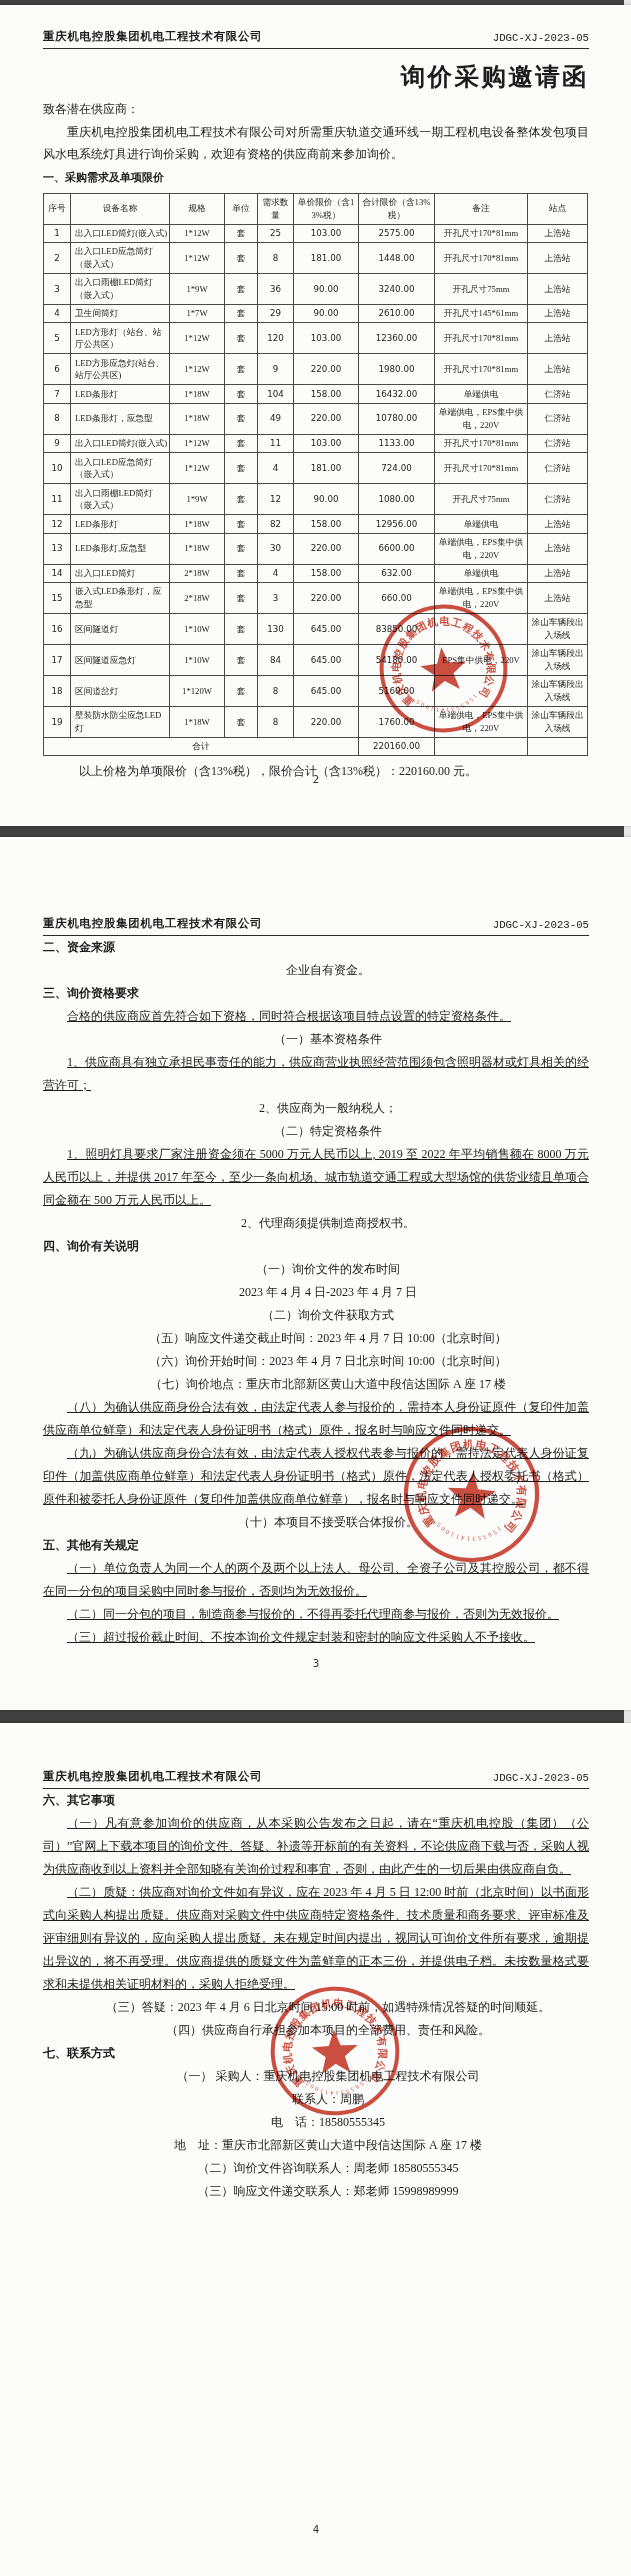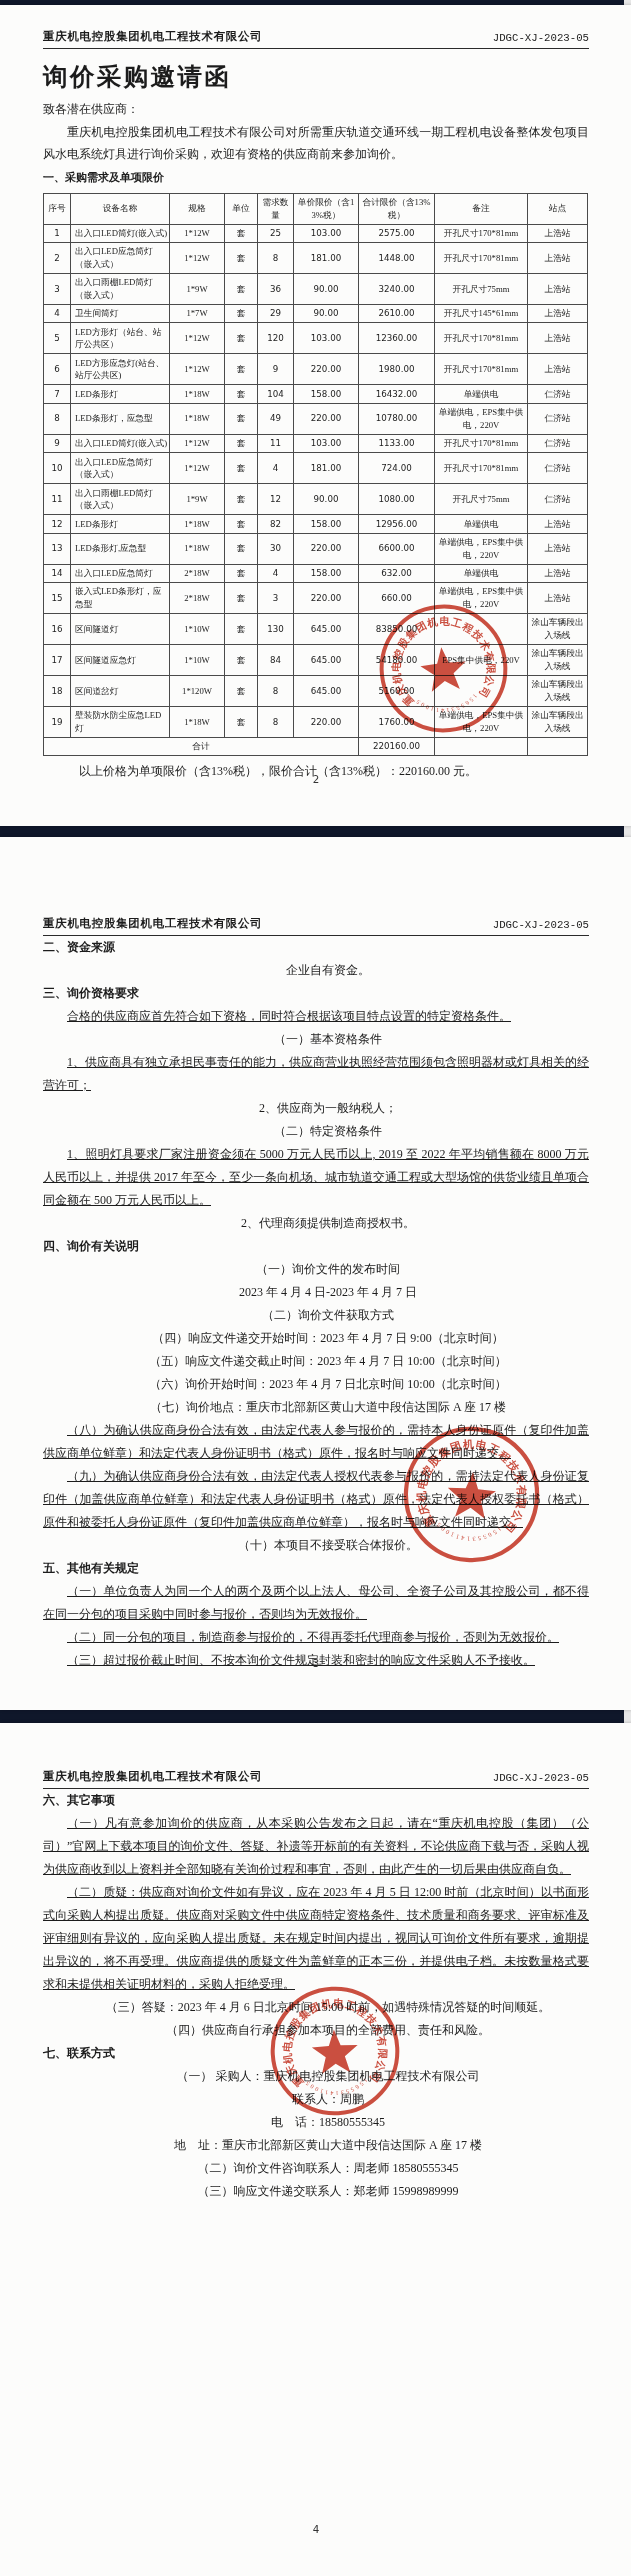--- a/index.html
+++ b/index.html
@@ -3,21 +3,21 @@
 <meta charset="utf-8">
 <style>
   html,body{margin:0;padding:0;}
   body{
     width:632px;
     background:#e7e7e7;
     font-family:"Liberation Serif","DejaVu Serif",serif;
     color:#1c1c1c;
     -webkit-font-smoothing:antialiased;
   }
-  .canvas{position:relative;width:624px;height:2576px;background:#0f172a;}
+  .canvas{position:relative;width:624px;height:2576px;background:#404040;}
   .page{
     position:absolute;left:0;width:632px;
     background:#fcfcfb;
     box-sizing:border-box;
     padding:0 43px;
     box-shadow:0 0 3.2px rgba(0,0,0,.25);
     overflow:hidden;
   }
   #page-1{top:4.7px;height:821px;padding-top:24px;}
   #page-2{top:837px;height:873px;padding-top:79px;}
@@ -25,21 +25,21 @@
 
   .page-header{
     display:flex;justify-content:space-between;align-items:flex-end;
     border-bottom:1.6px solid #2a2a2a;
     padding-bottom:4px;
   }
   .ph-company{font-size:11.4px;font-weight:bold;letter-spacing:0.8px;}
   .ph-code{font-family:"Liberation Mono","DejaVu Sans Mono",monospace;font-size:10.7px;}
 
   .doc-title{
-    text-align:left;
+    text-align:right;
     font-size:24.5px;font-weight:bold;
     letter-spacing:2.4px;
     margin:11px 0 8px 0;
     font-family:"Liberation Sans","DejaVu Sans",sans-serif;
   }
   .salutation{font-size:12px;margin:1.6px 0 3.2px 0;}
   .intro{font-size:12px;line-height:22px;text-indent:2em;text-align:justify;margin:0 0 4.7px 0;}
   .sec-heading{font-size:11px;font-weight:bold;margin:3.2px 0 8px 0;font-family:"Liberation Sans","DejaVu Sans",sans-serif;}
 
   table.price{
@@ -267,21 +267,21 @@
             <td>1*18W</td>
             <td>套</td>
             <td class="num">30</td>
             <td class="num">220.00</td>
             <td class="num">6600.00</td>
             <td>单端供电，EPS集中供电，220V</td>
             <td>上浩站</td>
           </tr>
           <tr>
             <td class="num">14</td>
-            <td class="cell-name">出入口LED应急筒灯</td>
+            <td class="cell-name">出入口LED筒灯</td>
             <td>2*18W</td>
             <td>套</td>
             <td class="num">4</td>
             <td class="num">158.00</td>
             <td class="num">632.00</td>
             <td>单端供电</td>
             <td>上浩站</td>
           </tr>
           <tr>
             <td class="num">15</td>
@@ -399,21 +399,20 @@
         <p class="line">（一）基本资格条件</p>
         <p class="p">1、供应商具有独立承担民事责任的能力，供应商营业执照经营范围须包含照明器材或灯具相关的经营许可；</p>
         <p class="line">2、供应商为一般纳税人；</p>
         <p class="line">（二）特定资格条件</p>
         <p class="p">1、照明灯具要求厂家注册资金须在 5000 万元人民币以上, 2019 至 2022 年平均销售额在 8000 万元人民币以上，并提供 2017 年至今，至少一条向机场、城市轨道交通工程或大型场馆的供货业绩且单项合同金额在 500 万元人民币以上。</p>
         <p class="line">2、代理商须提供制造商授权书。</p>
         <p class="h">四、询价有关说明</p>
         <p class="line">（一）询价文件的发布时间</p>
         <p class="line">2023 年 4 月 4 日-2023 年 4 月 7 日</p>
         <p class="line">（二）询价文件获取方式</p>
-        <p class="line">（四）响应文件递交开始时间：2023 年 4 月 7 日 9:00（北京时间）</p>
         <p class="line">（五）响应文件递交截止时间：2023 年 4 月 7 日 10:00（北京时间）</p>
         <p class="line">（六）询价开始时间：2023 年 4 月 7 日北京时间 10:00（北京时间）</p>
         <p class="line">（七）询价地点：重庆市北部新区黄山大道中段信达国际 A 座 17 楼</p>
         <p class="p">（八）为确认供应商身份合法有效，由法定代表人参与报价的，需持本人身份证原件（复印件加盖供应商单位鲜章）和法定代表人身份证明书（格式）原件，报名时与响应文件同时递交。</p>
         <p class="p">（九）为确认供应商身份合法有效，由法定代表人授权代表参与报价的，需持法定代表人身份证复印件（加盖供应商单位鲜章）和法定代表人身份证明书（格式）原件，法定代表人授权委托书（格式）原件和被委托人身份证原件（复印件加盖供应商单位鲜章），报名时与响应文件同时递交。</p>
         <p class="line">（十）本项目不接受联合体报价。</p>
         <p class="h">五、其他有关规定</p>
         <p class="p">（一）单位负责人为同一个人的两个及两个以上法人、母公司、全资子公司及其控股公司，都不得在同一分包的项目采购中同时参与报价，否则均为无效报价。</p>
         <p class="p">（二）同一分包的项目，制造商参与报价的，不得再委托代理商参与报价，否则为无效报价。</p>
         <p class="p">（三）超过报价截止时间、不按本询价文件规定封装和密封的响应文件采购人不予接收。</p>

